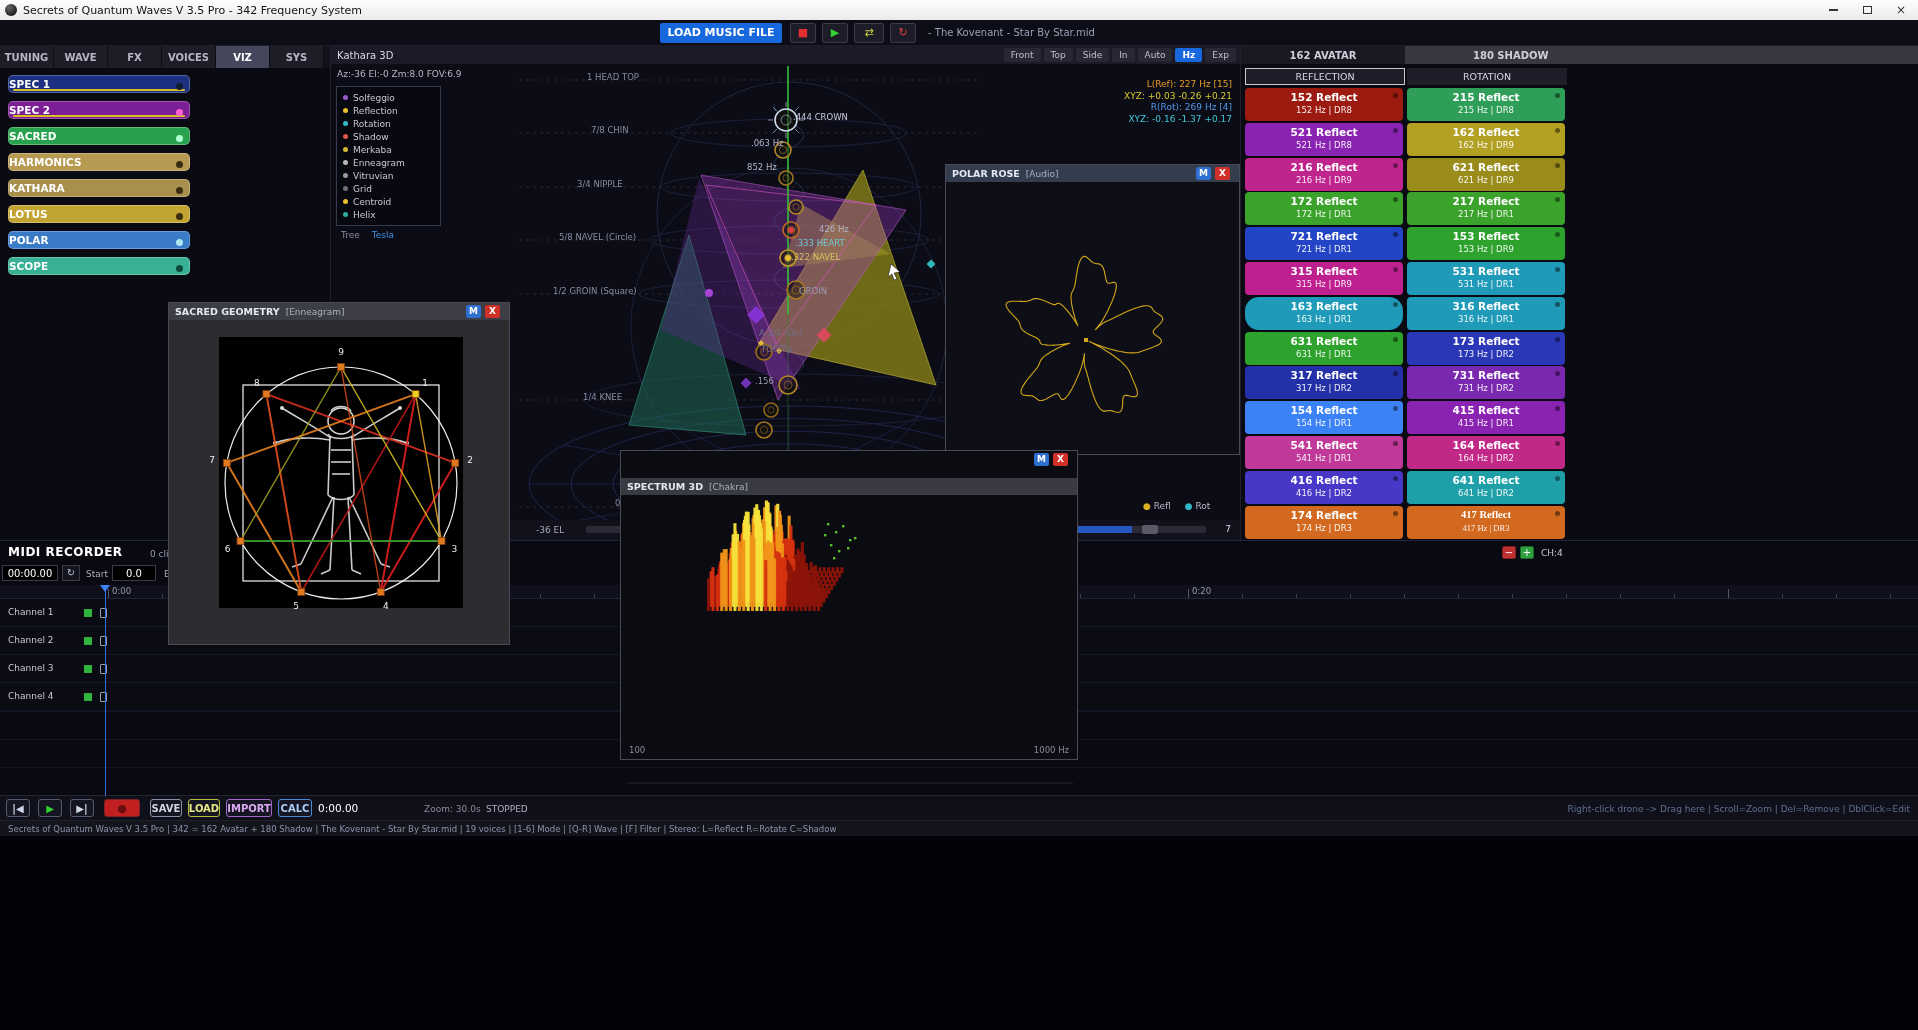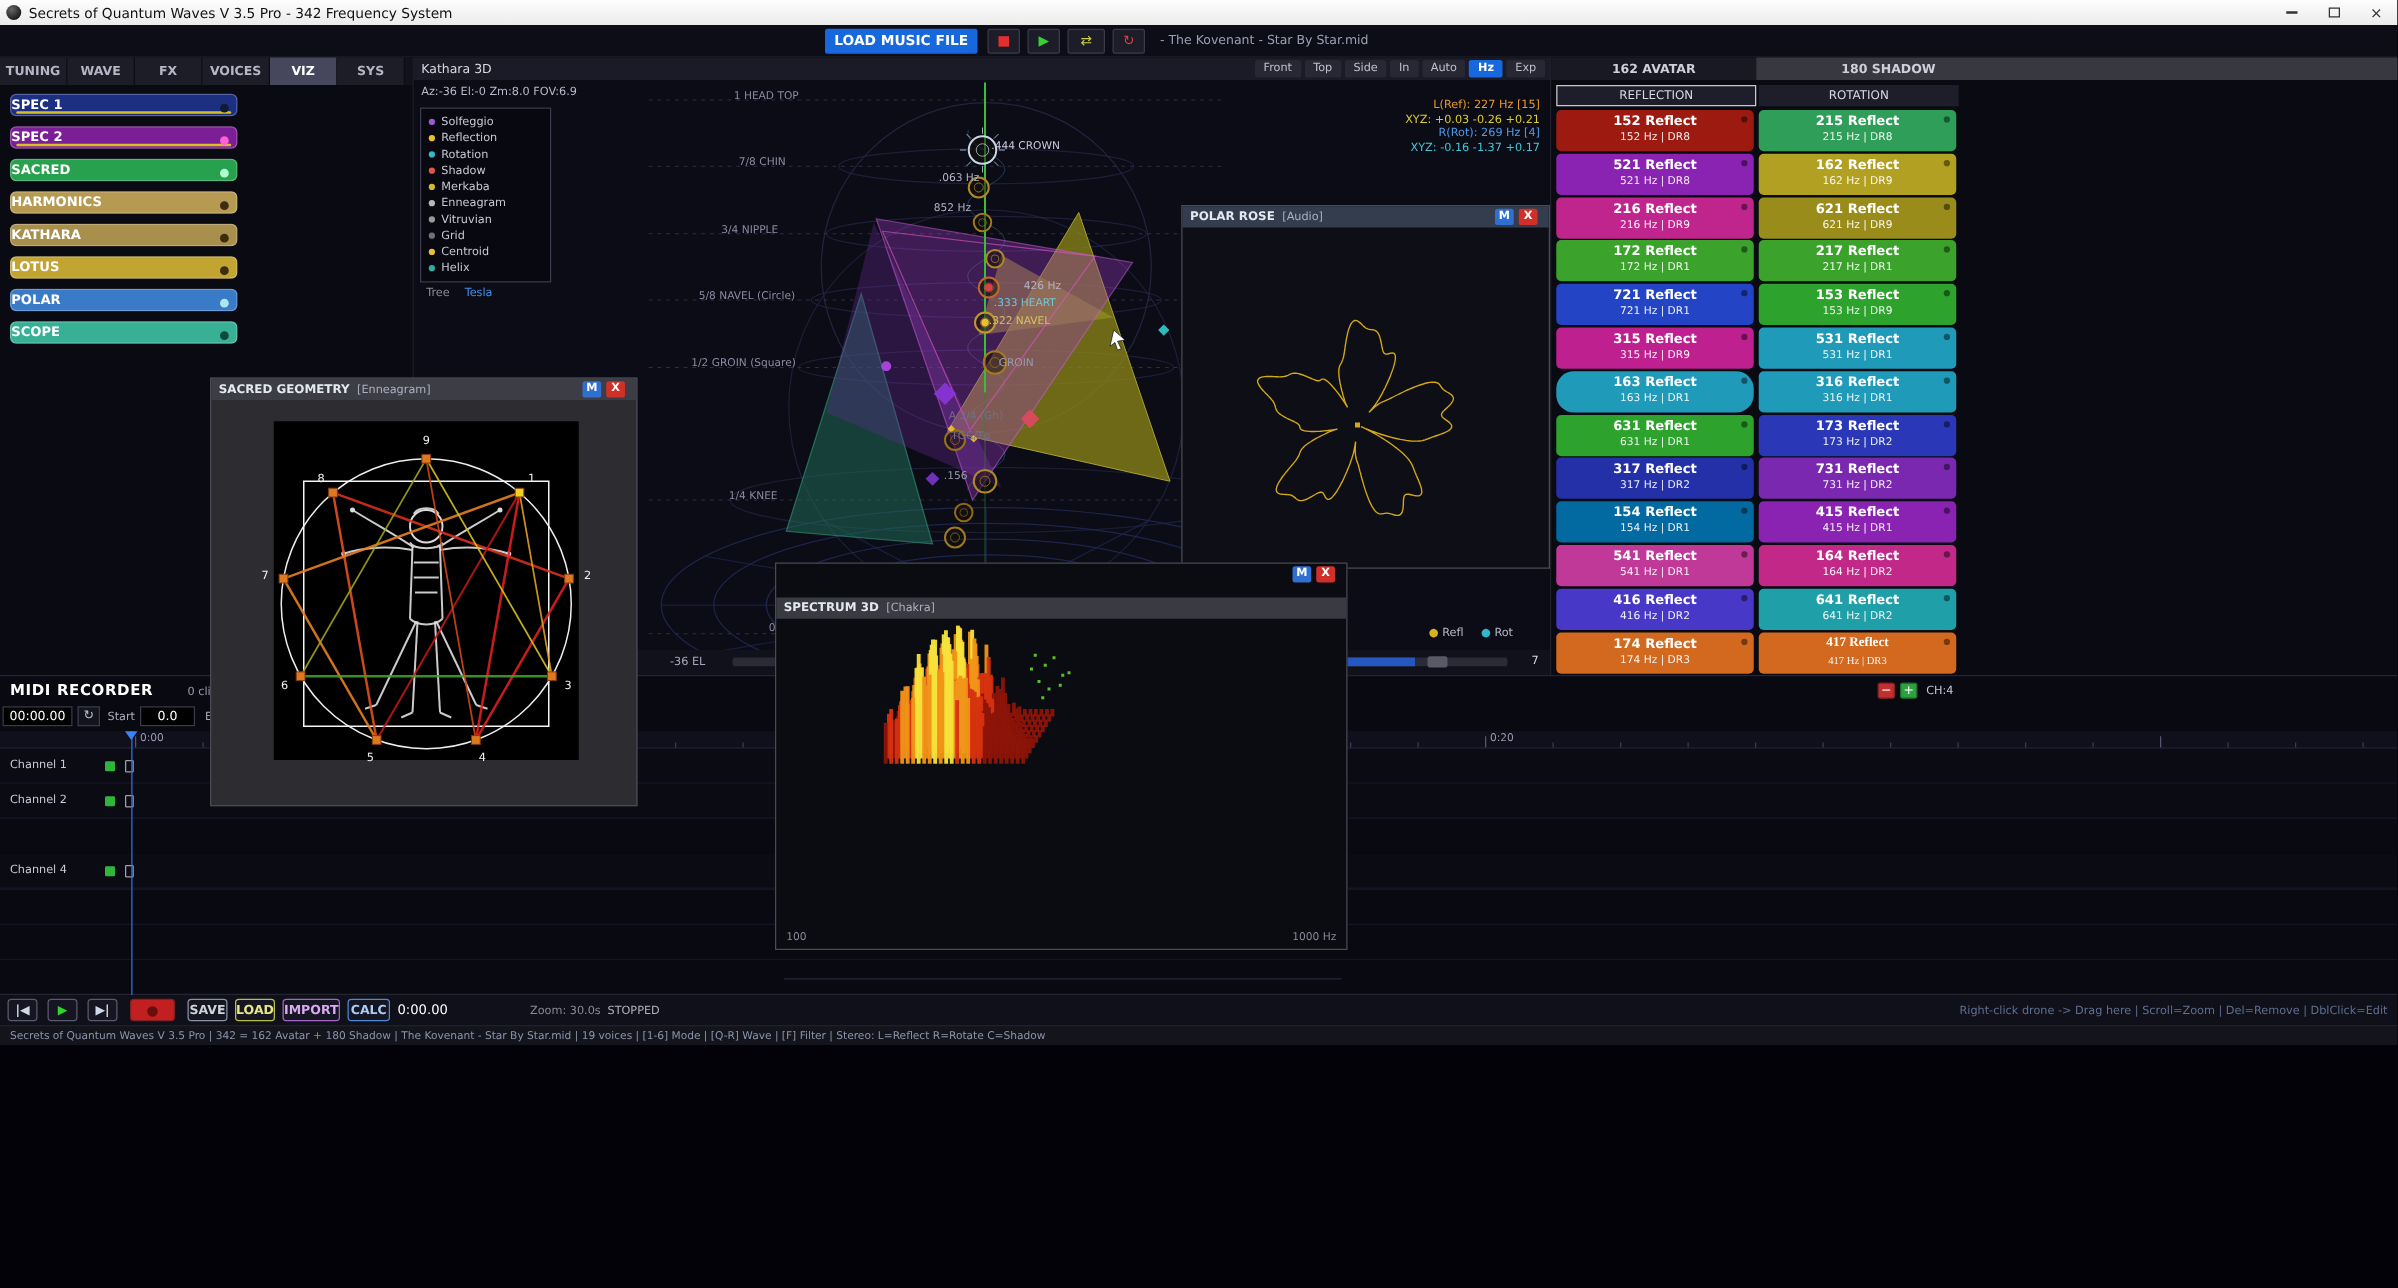--- a/index.html
+++ b/index.html
@@ -448,21 +448,21 @@
       <div class="freq-btn" style="left: 4px; top: 285.6px; background: rgb(45, 162, 44);">
         <div class="l1">631 Reflect</div>
         <div class="l2">631 Hz | DR1</div>
         <div class="dot"></div>
       </div>
       <div class="freq-btn" style="left: 4px; top: 320.4px; background: rgb(36, 48, 168);">
         <div class="l1">317 Reflect</div>
         <div class="l2">317 Hz | DR2</div>
         <div class="dot"></div>
       </div>
-      <div class="freq-btn" style="left: 4px; top: 355.2px; background: #0369a1;">
+      <div class="freq-btn" style="left: 4px; top: 355.2px; background: #3b82f6;">
         <div class="l1">154 Reflect</div>
         <div class="l2">154 Hz | DR1</div>
         <div class="dot"></div>
       </div>
       <div class="freq-btn" style="left: 4px; top: 390px; background: rgb(192, 56, 152);">
         <div class="l1">541 Reflect</div>
         <div class="l2">541 Hz | DR1</div>
         <div class="dot"></div>
       </div>
       <div class="freq-btn" style="left: 4px; top: 424.8px; background: rgb(72, 56, 200);">
@@ -964,20 +964,25 @@
       <div class="ch-row" style="top: 58px;">
         <span class="ch-label">Channel 1</span>
         <div class="ch-arm"></div>
         <div class="ch-clip-icon"></div>
       </div>
       <div class="ch-row" style="top: 86px;">
         <span class="ch-label">Channel 2</span>
         <div class="ch-arm"></div>
         <div class="ch-clip-icon"></div>
       </div>
+      <div class="ch-row" style="top: 114px;">
+        <span class="ch-label">Channel 3</span>
+        <div class="ch-arm"></div>
+        <div class="ch-clip-icon"></div>
+      </div>
       <div class="ch-row" style="top: 142px;">
         <span class="ch-label">Channel 4</span>
         <div class="ch-arm"></div>
         <div class="ch-clip-icon"></div>
       </div>
       <div class="ch-sep" style="top: 170px;"></div>
       <div class="ch-sep" style="top: 198px;"></div>
       <div class="ch-sep" style="top: 226px;"></div>
     </div>
   <div id="playhead-line"></div>

